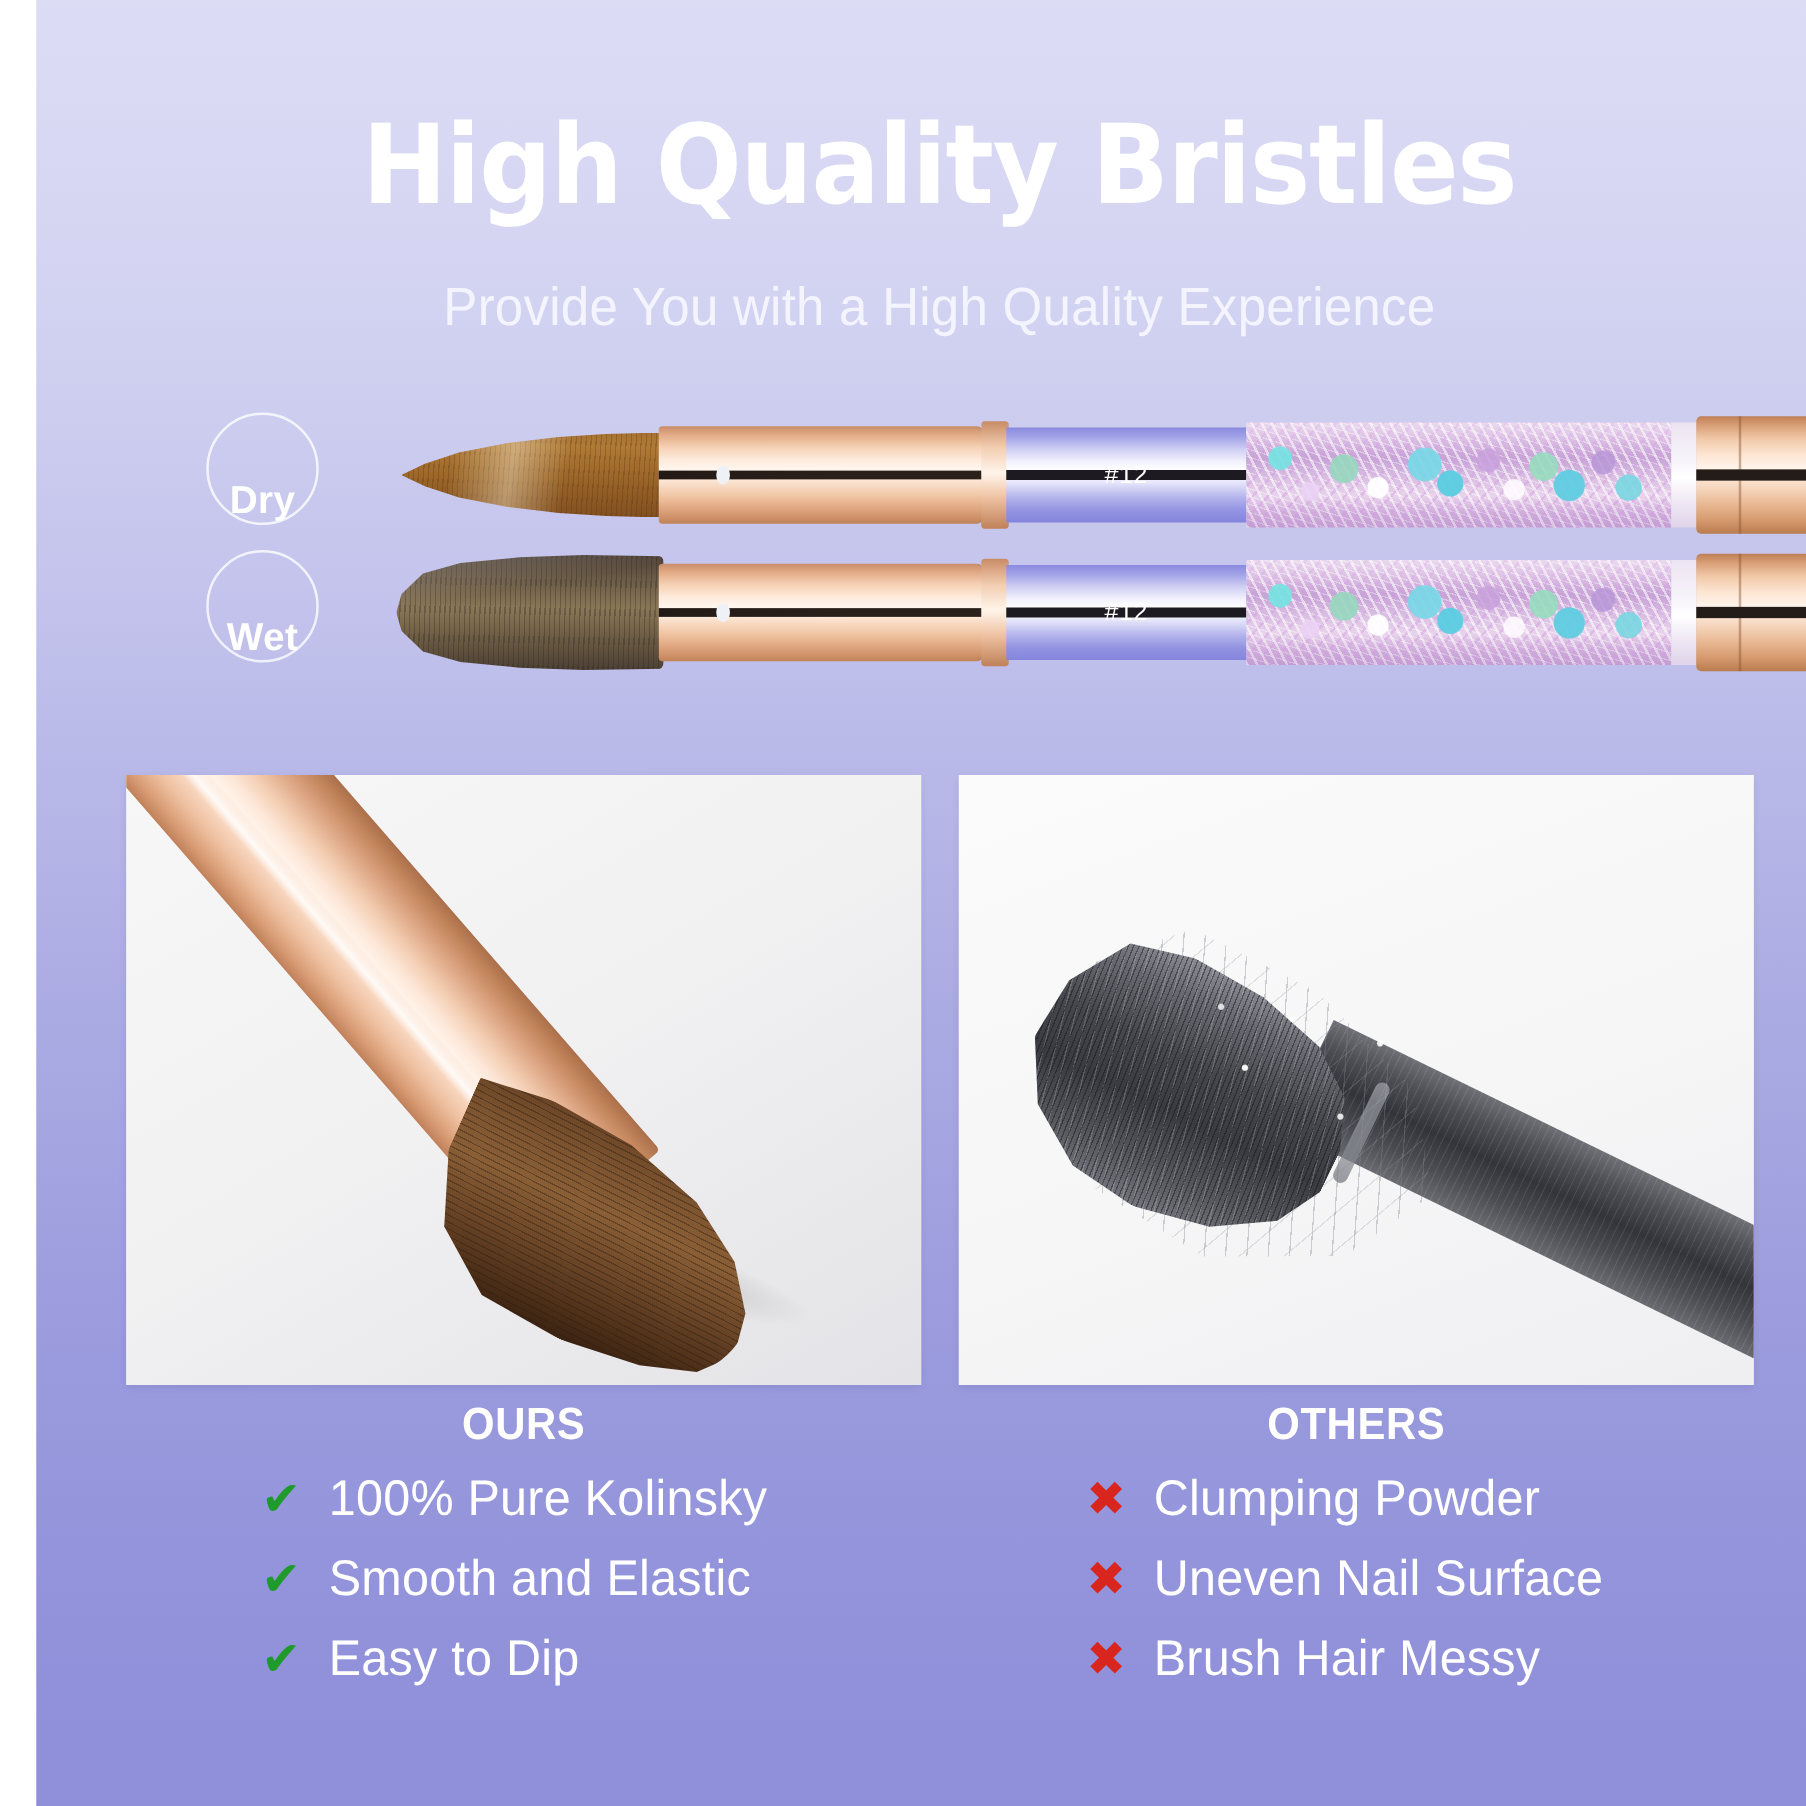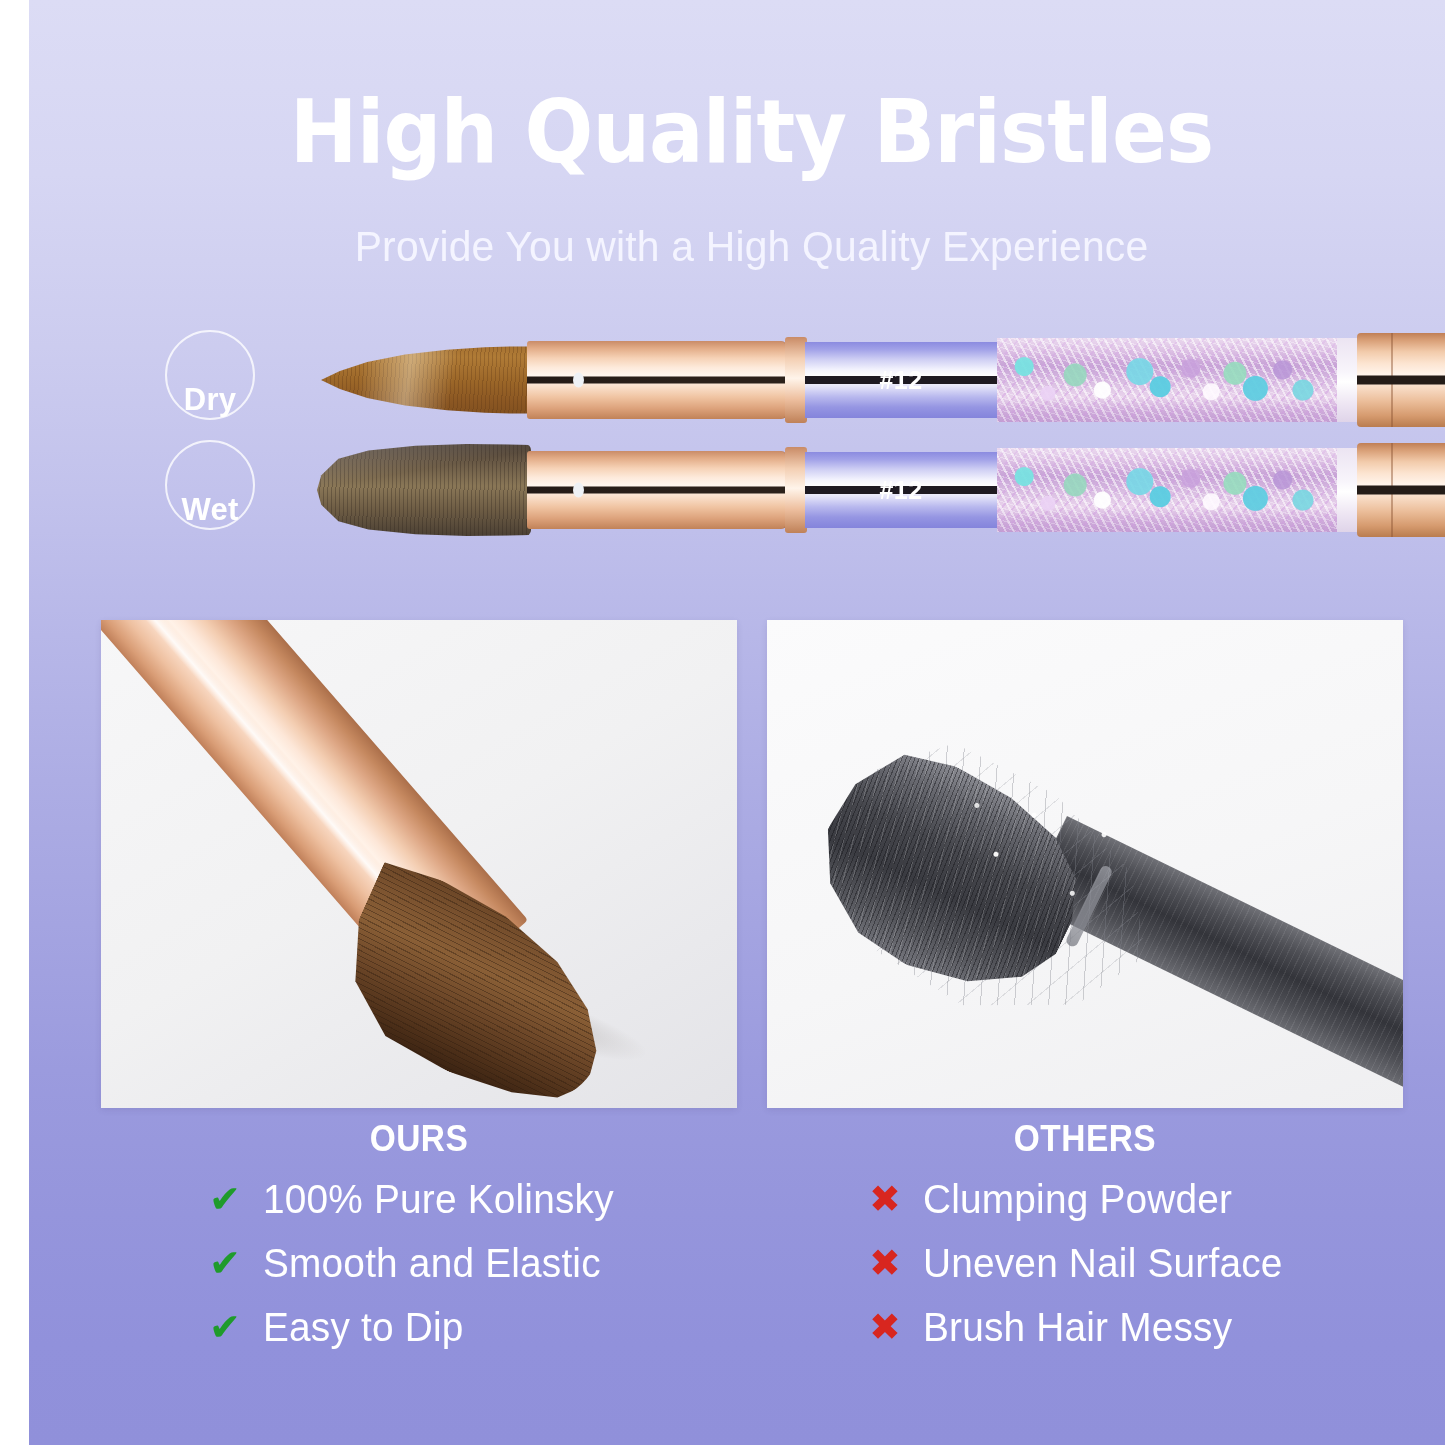--- a/index.html
+++ b/index.html
@@ -193,22 +193,22 @@
     transform: translateY(-50%);
     background: #1e1a22;
   }
   .handle-size {
     position: absolute;
     left: 0; right: 0;
     top: 50%;
     transform: translateY(-50%);
     text-align: center;
     color: #ffffff;
-    font-size: 25px;
-    font-weight: 700;
+    font-size: 20px;
+    font-weight: 400;
     z-index: 4;
     letter-spacing: 0.5px;
     line-height: 1;
   }
 
   
   .glitter {
     position: absolute;
     left: 698px;
     top: 28px;

